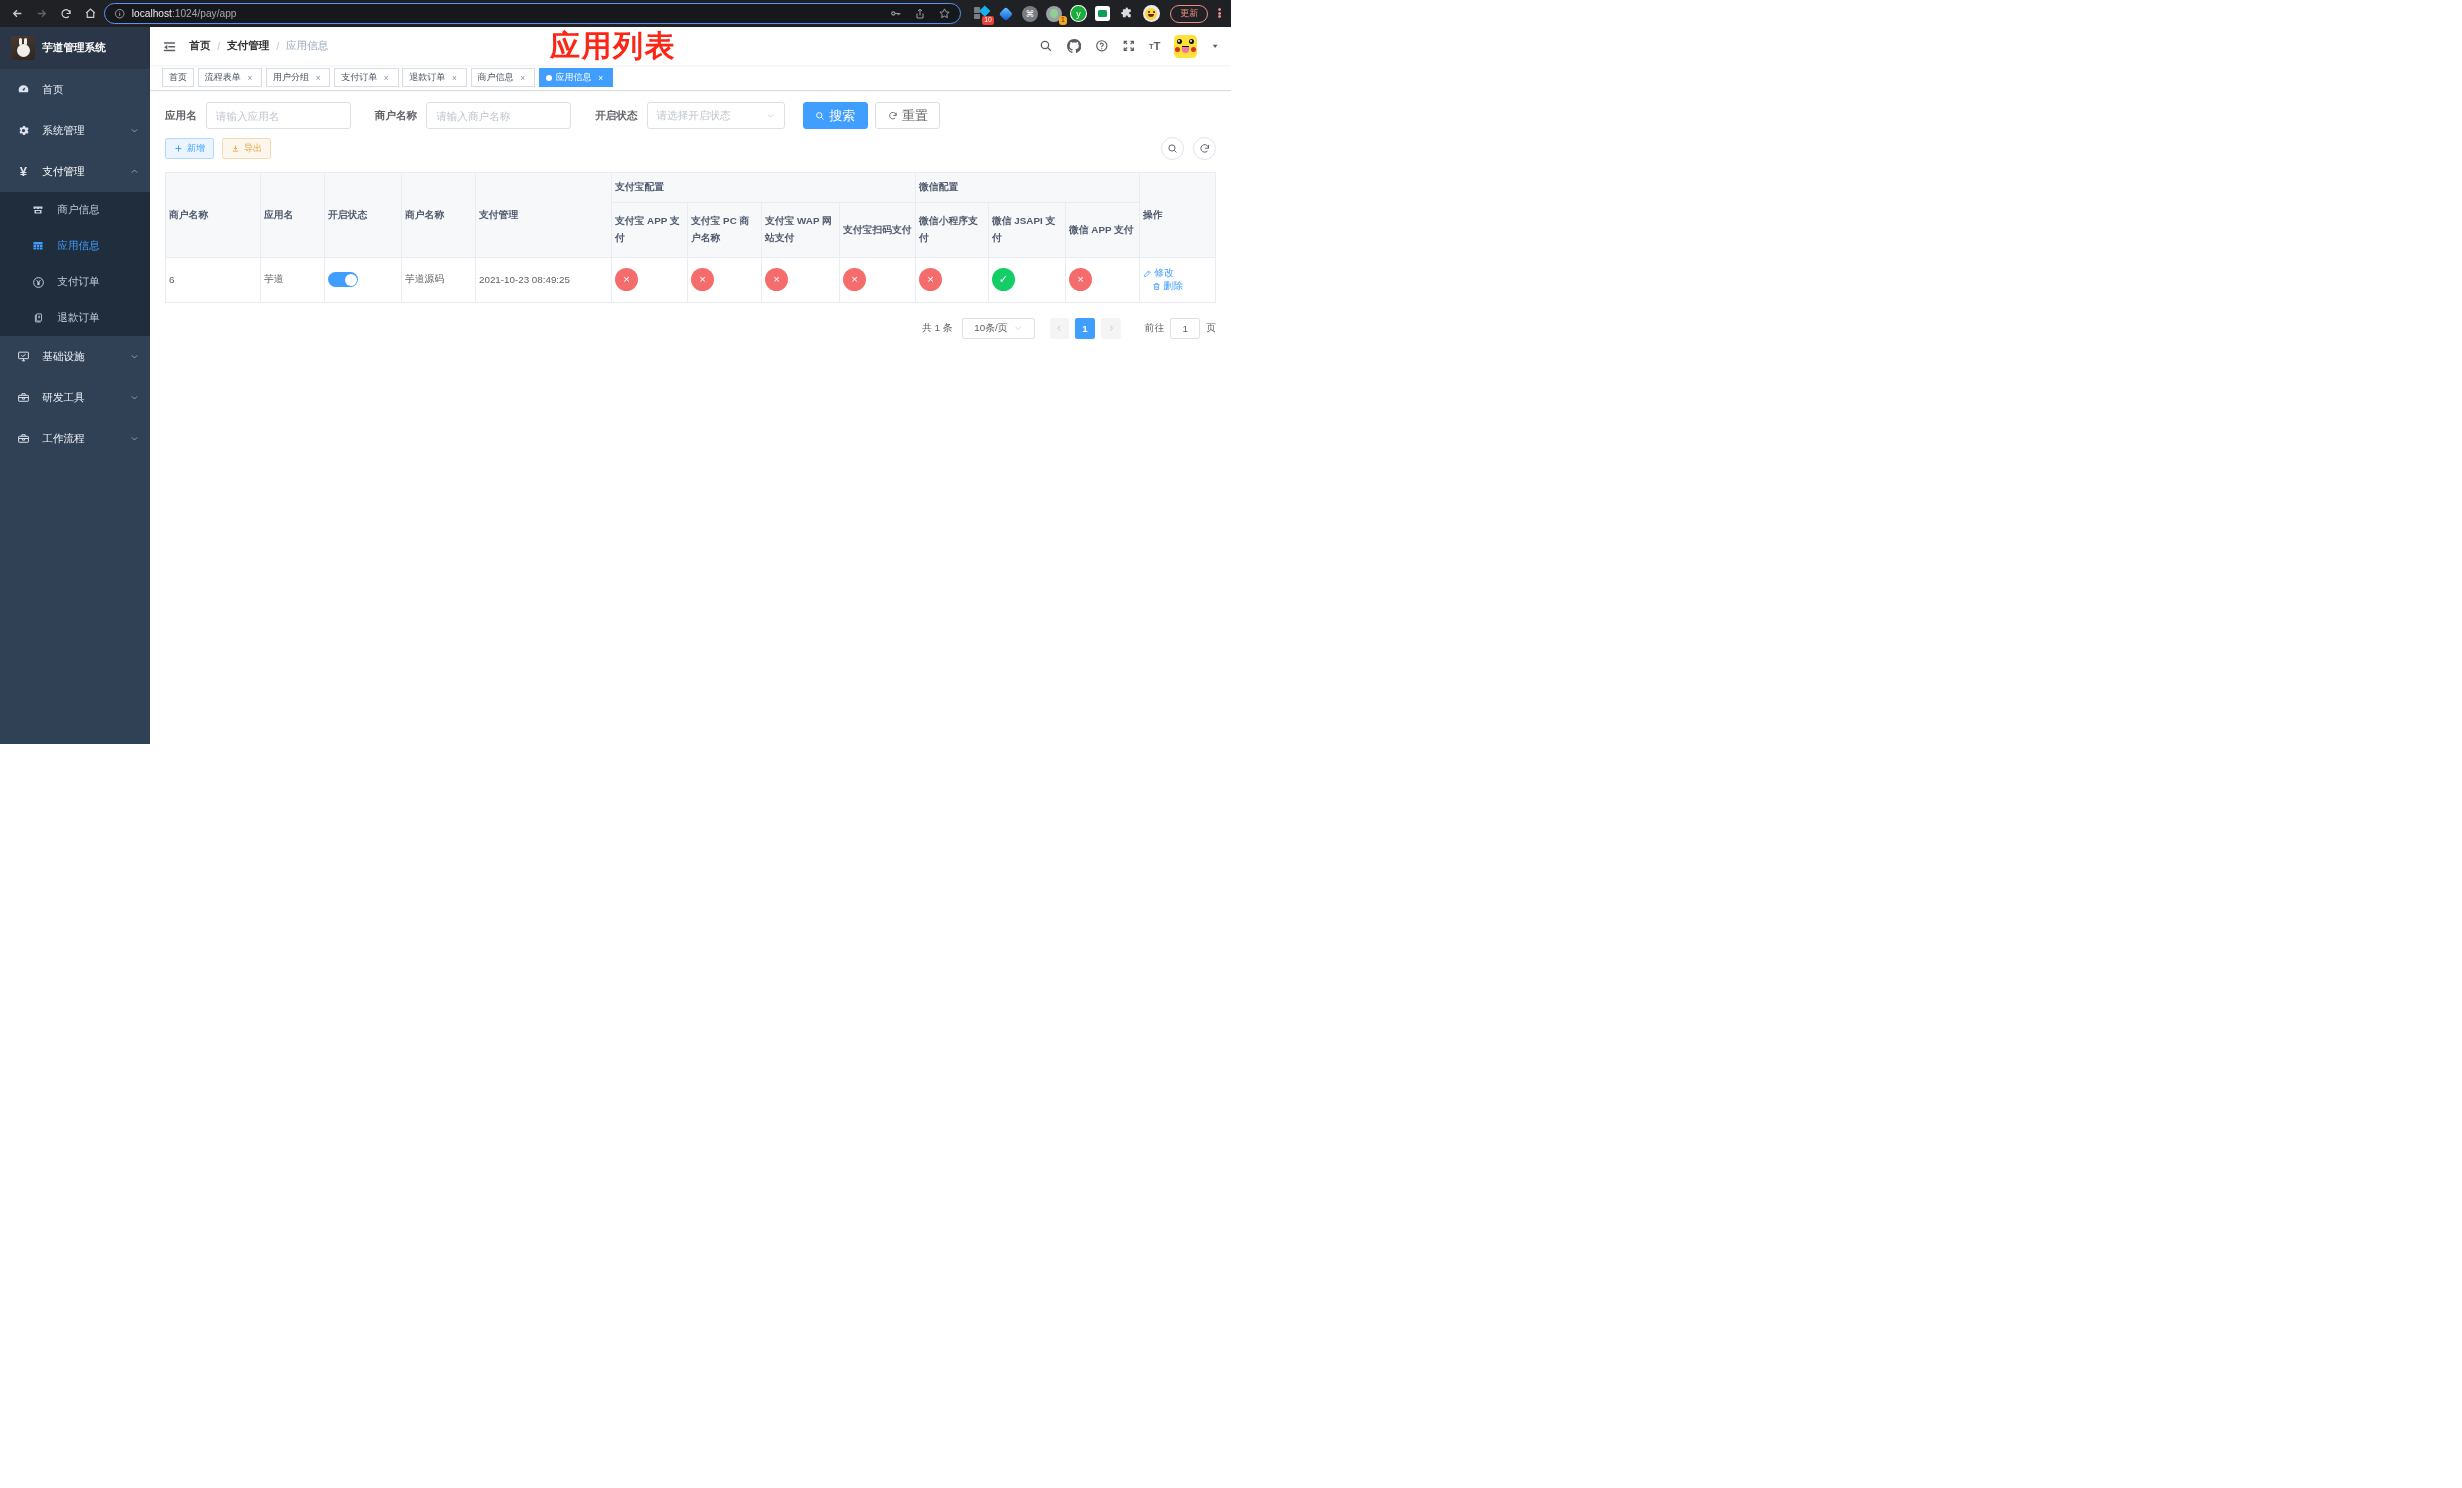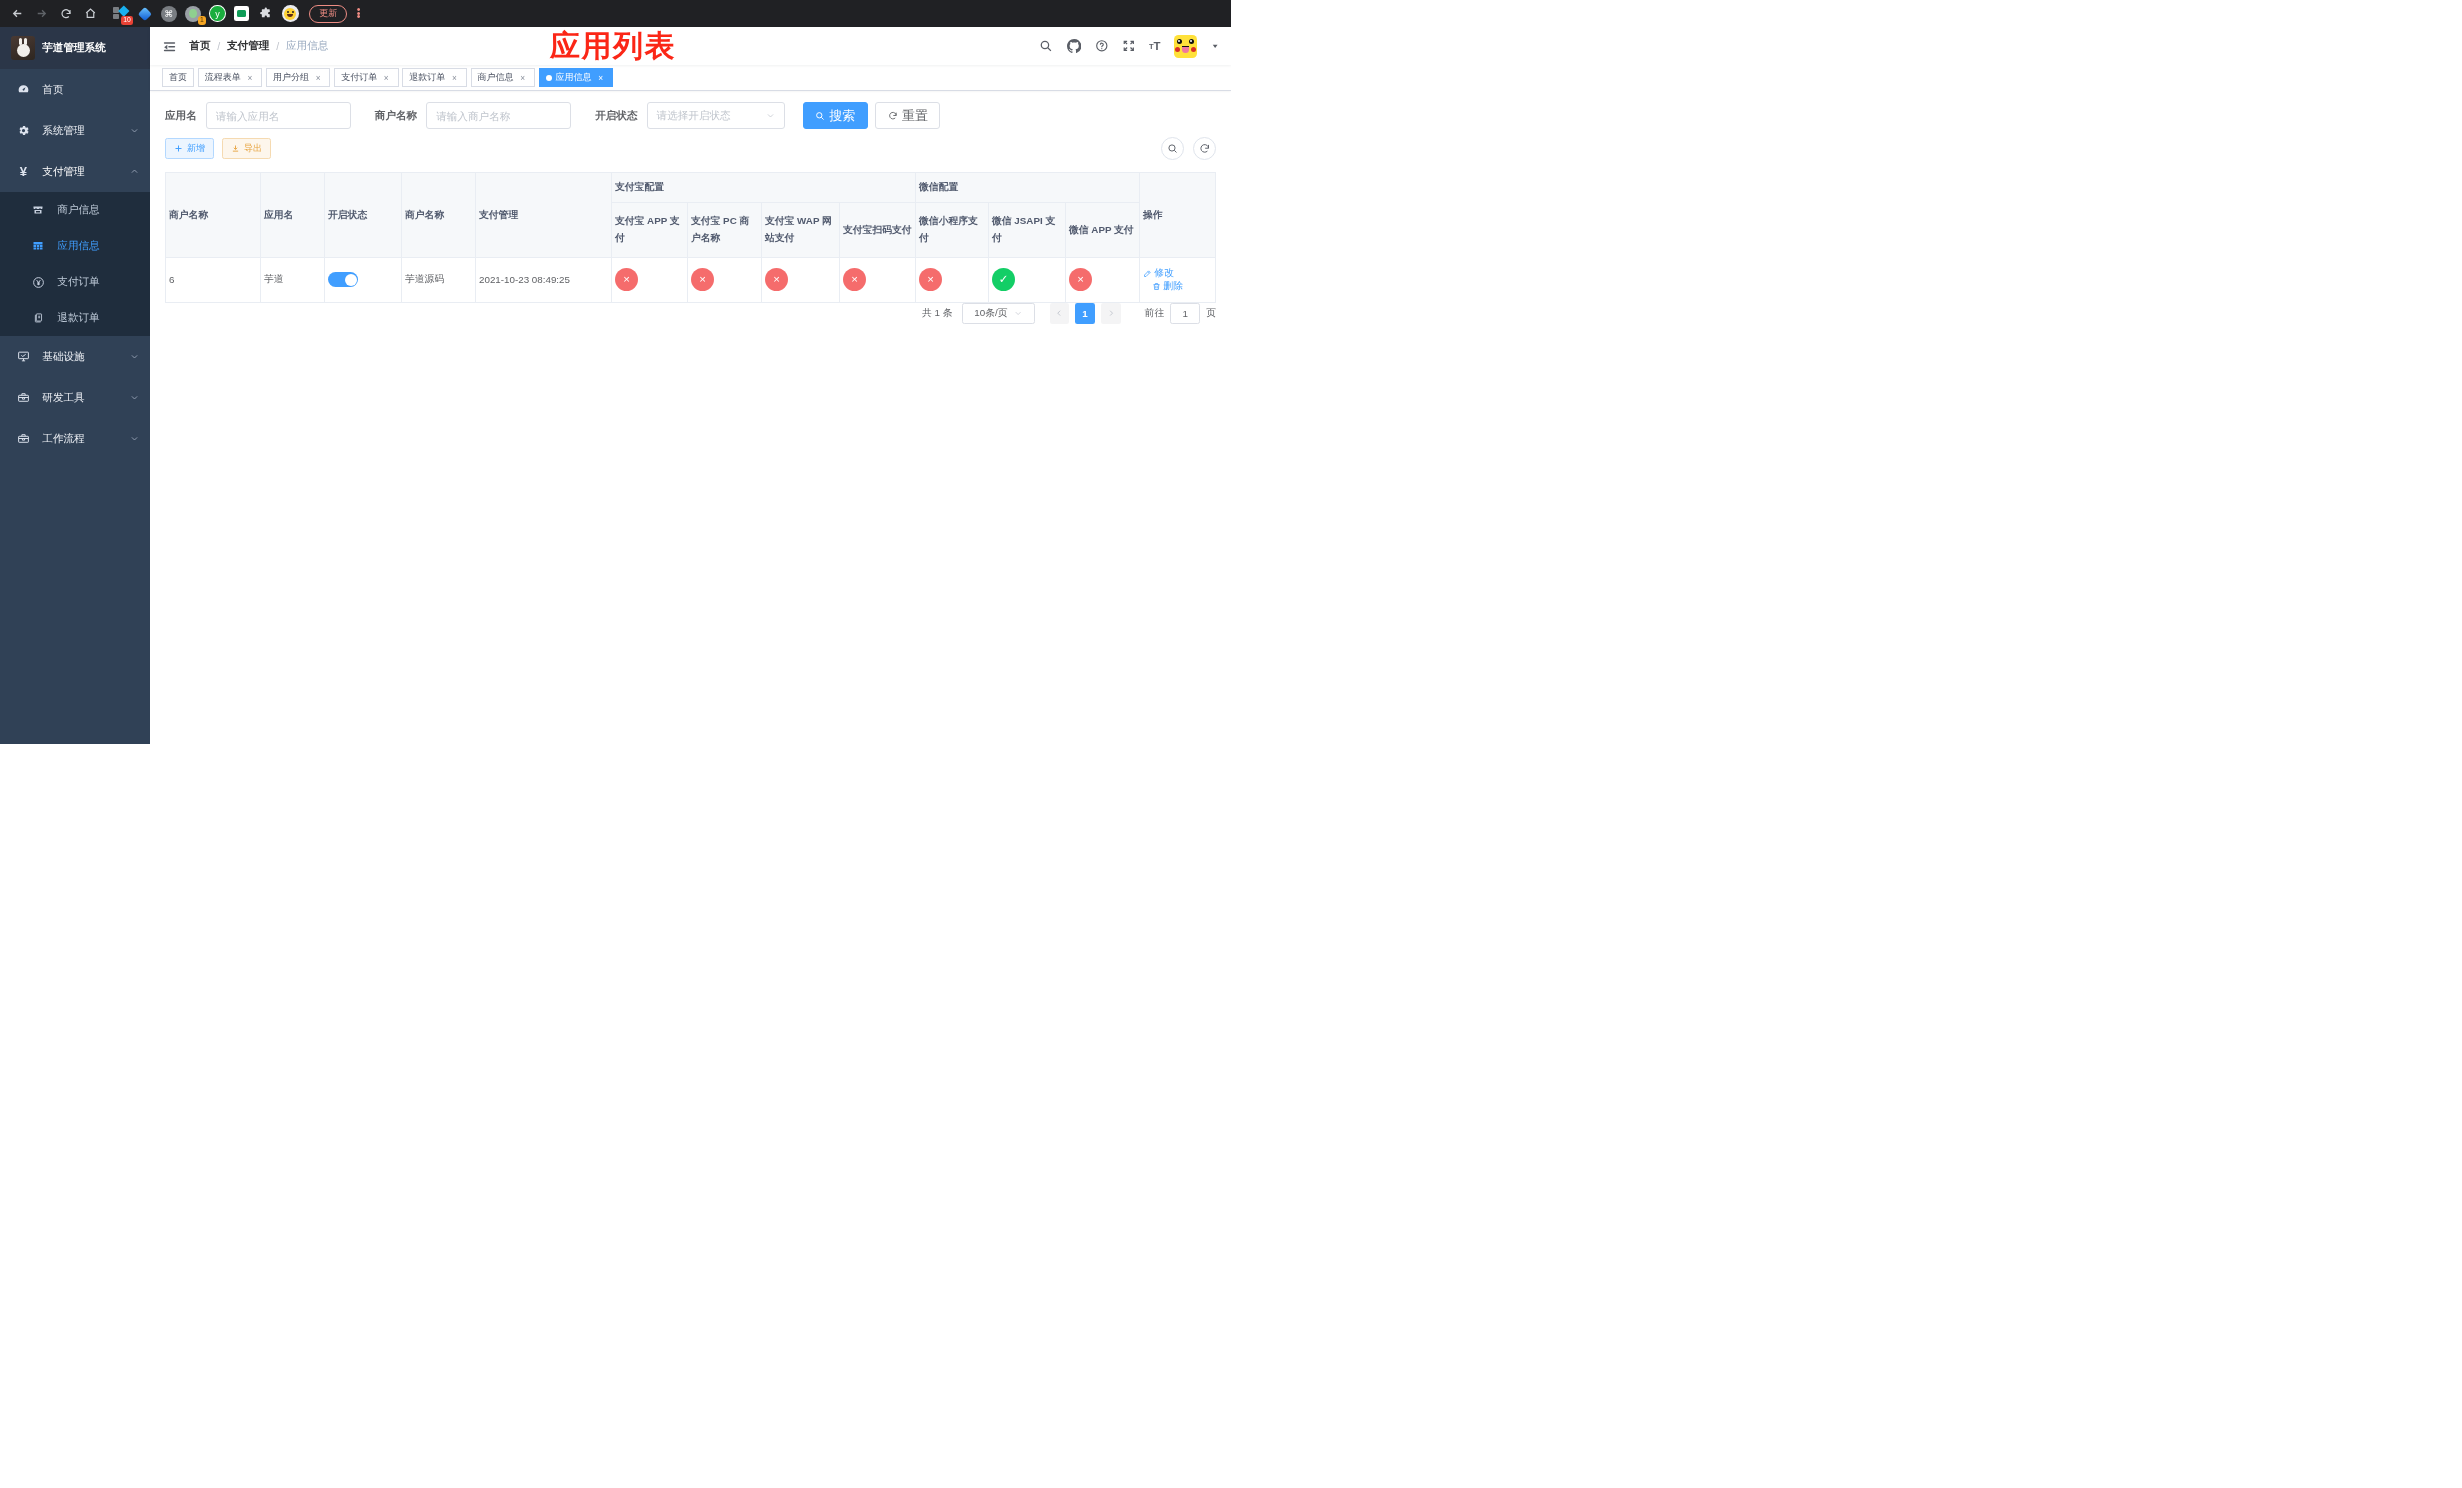--- a/index.html
+++ b/index.html
@@ -119,21 +119,21 @@
   table.grid td { height:45px; color:#606266; background:#fff; padding:3px; }
   .status-dot { width:23px; height:23px; border-radius:50%; display:inline-flex; align-items:center; justify-content:center; color:#fff; font-size:11.4px; line-height:1; }
   .status-dot.fail { background:#f56c6c; }
   .status-dot.success { background:#13ce66; }
   .switch { width:30px; height:15px; border-radius:7.6px; background:#409eff; position:relative; display:inline-block; cursor:pointer; vertical-align:middle; }
   .switch::after { content:""; position:absolute; top:1.5px; right:1.5px; width:12px; height:12px; border-radius:50%; background:#fff; }
   .op-link { color:#409eff; font-size:9.8px; cursor:pointer; display:inline-flex; align-items:center; gap:2.3px; }
   .op-link + .op-link { margin-left:9px; }
 
   
-  .pagination { display:flex; align-items:center; justify-content:flex-end; font-size:9.8px; color:#606266; }
+  .pagination { margin-top:15px; display:flex; align-items:center; justify-content:flex-end; font-size:9.8px; color:#606266; }
   .pg-total { margin-right:9px; font-weight:normal; }
   .pg-size { width:73px; height:21px; border:0.8px solid #dcdfe6; border-radius:2.3px; display:flex; align-items:center; justify-content:center; gap:6px; color:#606266; margin-right:12px; cursor:pointer; }
   .pg-size .sel-chev { color:#c0c4cc; display:flex; }
   .pg-btn { width:19.7px; height:21px; background:#f4f4f5; border-radius:2.3px; display:flex; align-items:center; justify-content:center; color:#c0c4cc; margin:0 3px; cursor:default; }
   .pg-num { width:19.7px; height:21px; background:#409eff; color:#fff; border-radius:2.3px; display:flex; align-items:center; justify-content:center; font-weight:bold; margin:0 3px; cursor:pointer; }
   .pg-jump { display:flex; align-items:center; gap:6px; margin-left:21px; }
   .pg-input { width:30px; height:21px; border:0.8px solid #dcdfe6; border-radius:2.3px; text-align:center; font-size:9.8px; color:#606266; outline:none; font-family:inherit; }
 </style>
 </head>
 <body>
@@ -153,20 +153,40 @@
     <svg width="12" height="12" viewBox="0 0 24 24" fill="none" stroke="currentColor" stroke-width="2.4">
         <path d="M20 11a8 8 0 1 0-2.3 6"></path>
         <path d="M20 4v7h-7" fill="none"></path>
       </svg>
   </div>
   <div class="nav-btn">
     <svg width="13" height="13" viewBox="0 0 24 24" fill="none" stroke="currentColor" stroke-width="2.2">
         <path d="M4 11 12 4l8 7"></path>
         <path d="M6 10v9h12v-9"></path>
       </svg>
+  </div>
+  <div class="url-pill">
+    <svg width="11.4" height="11.4" viewBox="0 0 24 24" fill="none" stroke="#9aa0a6" stroke-width="2">
+        <circle cx="12" cy="12" r="9"></circle>
+        <path d="M12 8h.01M12 11v5" stroke-linecap="round"></path>
+      </svg>
+    <div class="url-text"><span>localhost</span><span class="dim">:1024/pay/app</span></div>
+    <div class="pill-icons">
+      <svg width="13" height="13" viewBox="0 0 24 24" fill="none" stroke="currentColor" stroke-width="2">
+          <circle cx="8" cy="12" r="3"></circle>
+          <path d="M11 12h9M17 12v3M20 12v2"></path>
+        </svg>
+      <svg width="12" height="12" viewBox="0 0 24 24" fill="none" stroke="currentColor" stroke-width="2">
+          <path d="M12 3v12M8 6l4-3.5L16 6"></path>
+          <path d="M6 11v9h12v-9"></path>
+        </svg>
+      <svg width="13" height="13" viewBox="0 0 24 24" fill="none" stroke="currentColor" stroke-width="1.8">
+          <path d="M12 3.5l2.6 5.4 5.9.8-4.3 4.1 1 5.8-5.2-2.8-5.2 2.8 1-5.8L3.5 9.7l5.9-.8z"></path>
+        </svg>
+    </div>
   </div>
   <div class="ext-area">
     <div class="ext">
       <span class="sq" style="left:1.5px;top:2.3px;"></span>
         <span class="sq" style="left:1.5px;top:9px;"></span>
       <span class="diamond"></span>
       <span class="badge">10</span>
     </div>
     <div class="ext">
         <span class="gem"></span>

